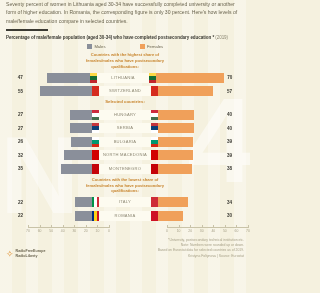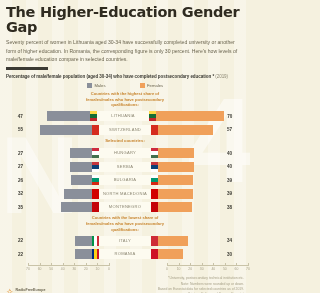--- a/index.html
+++ b/index.html
@@ -159,21 +159,20 @@
 </style>
 </head>
 <body>
 
 <div class="bg-stripes"></div>
 <div class="bg-ghost">4</div>
 <div class="bg-ghost2">N</div>
 
 <div class="wrap">
 
-  <h1 class="title">The Higher-Education Gender Gap</h1>
   <div class="deck">Seventy percent of women in Lithuania aged 30-34 have successfully completed university or another form of higher education. In Romania, the corresponding figure is only 30 percent. Here's how levels of male/female education compare in selected countries.</div>
   <div class="rule"></div>
   <div class="subhead">
     <span>Percentage of male/female population (aged 30-34) who have completed postsecondary education *</span>
     <span class="yr">(2019)</span>
   </div>
 
   <div class="legend">
     <div class="item">
       <span class="sw m"></span>

